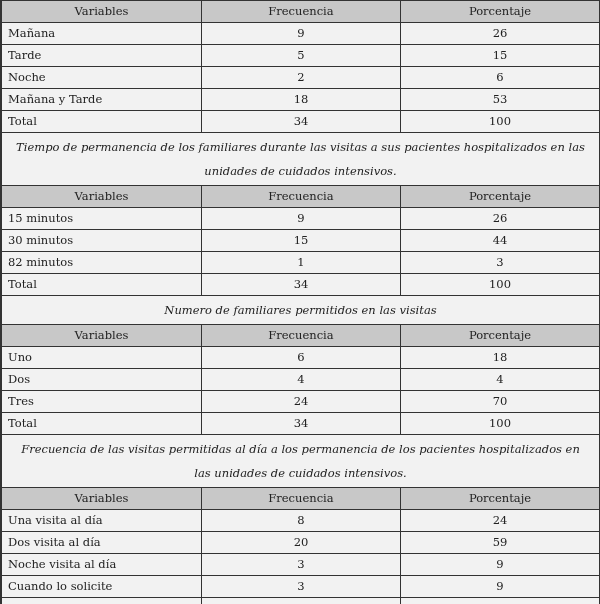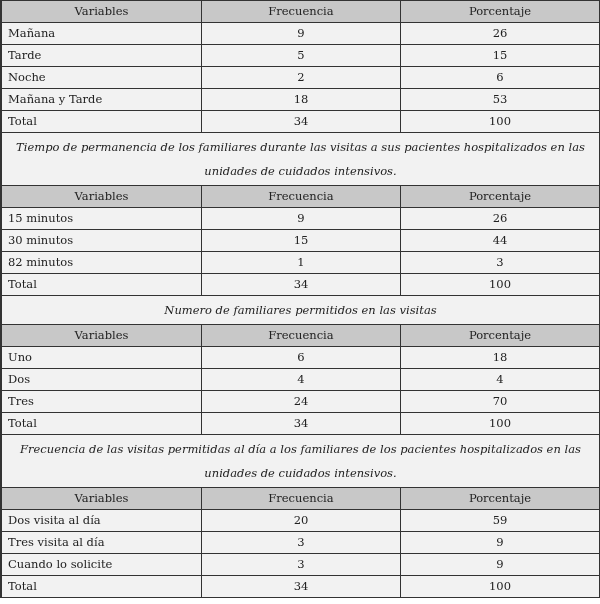--- a/index.html
+++ b/index.html
@@ -134,34 +134,39 @@
     <td class="num">24</td>
     <td class="num">70</td>
   </tr>
   <tr>
     <td class="var">Total</td>
     <td class="num">34</td>
     <td class="num">100</td>
   </tr>
 
   <tr>
-    <td colspan="3" class="caption">Frecuencia de las visitas permitidas al día a los familiares de los pacientes hospitalizados en las unidades de cuidados intensivos.</td>
+    <td colspan="3" class="caption">Frecuencia de las visitas permitidas al día a los permanencia de los pacientes hospitalizados en las unidades de cuidados intensivos.</td>
   </tr>
   <tr>
     <th>Variables</th>
     <th>Frecuencia</th>
     <th>Porcentaje</th>
   </tr>
   <tr>
+    <td class="var">Una visita al día</td>
+    <td class="num">8</td>
+    <td class="num">24</td>
+  </tr>
+  <tr>
     <td class="var">Dos visita al día</td>
     <td class="num">20</td>
     <td class="num">59</td>
   </tr>
   <tr>
-    <td class="var">Tres visita al día</td>
+    <td class="var">Noche visita al día</td>
     <td class="num">3</td>
     <td class="num">9</td>
   </tr>
   <tr>
     <td class="var">Cuando lo solicite</td>
     <td class="num">3</td>
     <td class="num">9</td>
   </tr>
   <tr>
     <td class="var">Total</td>

